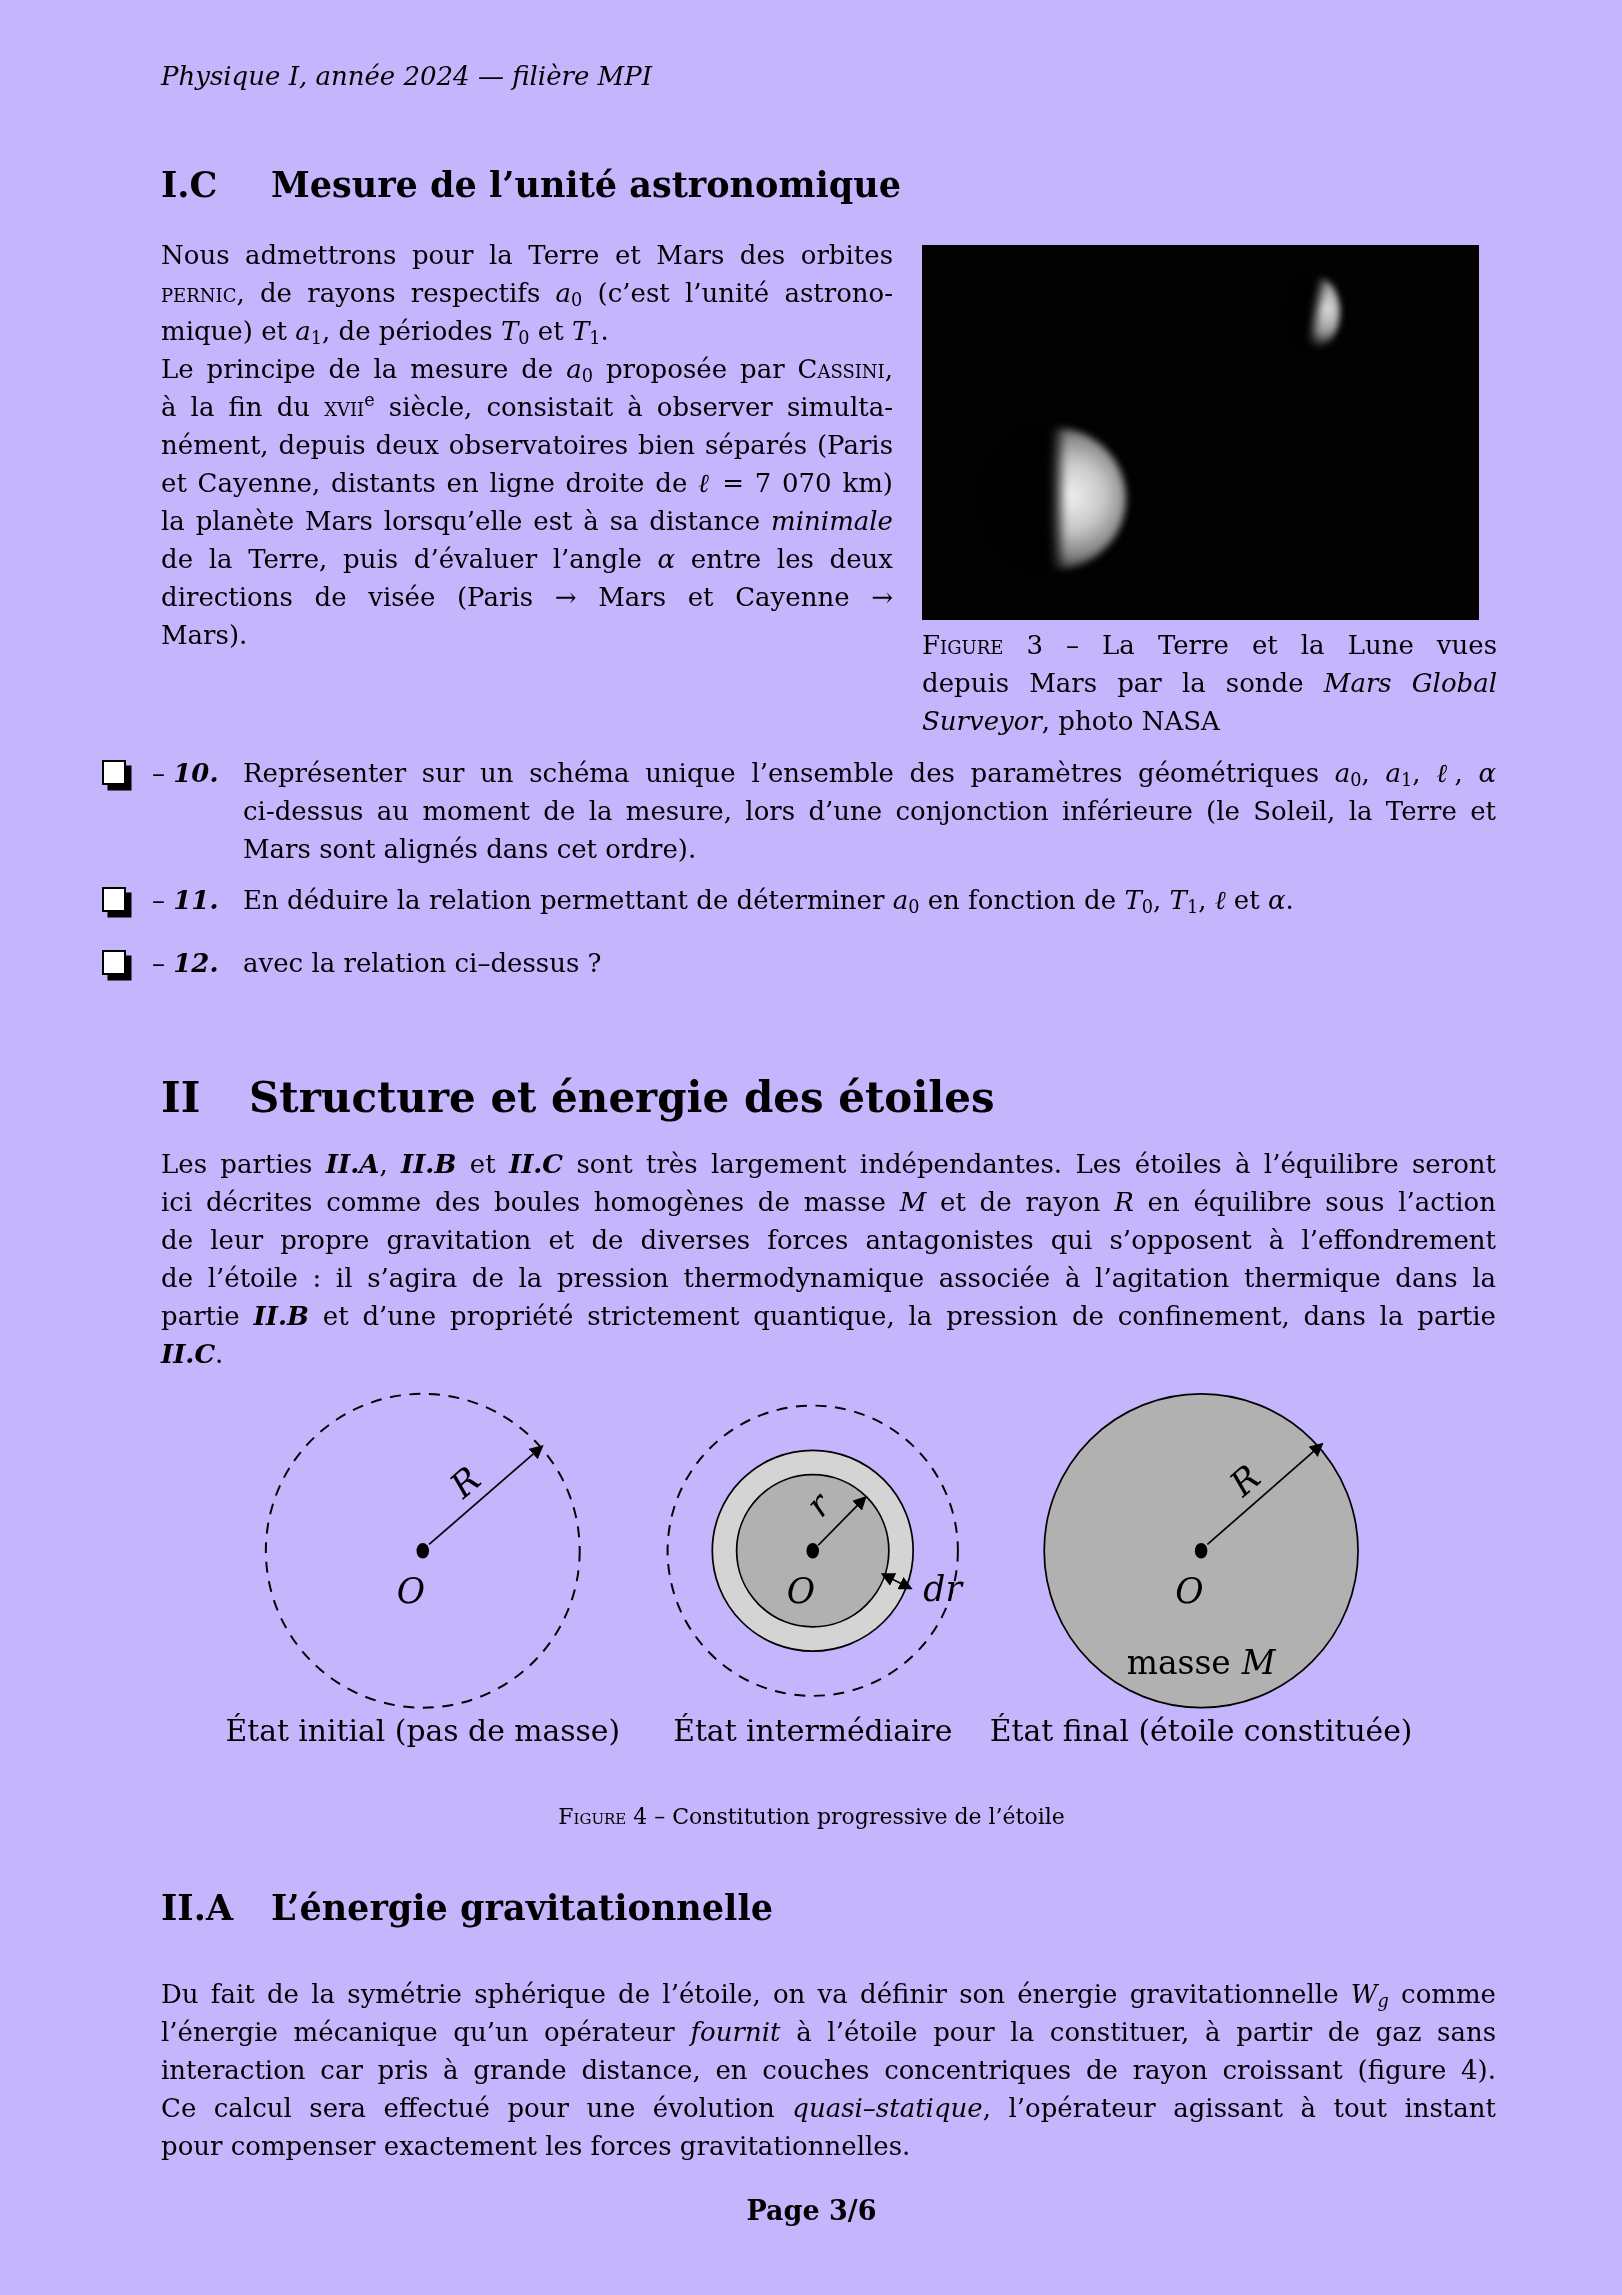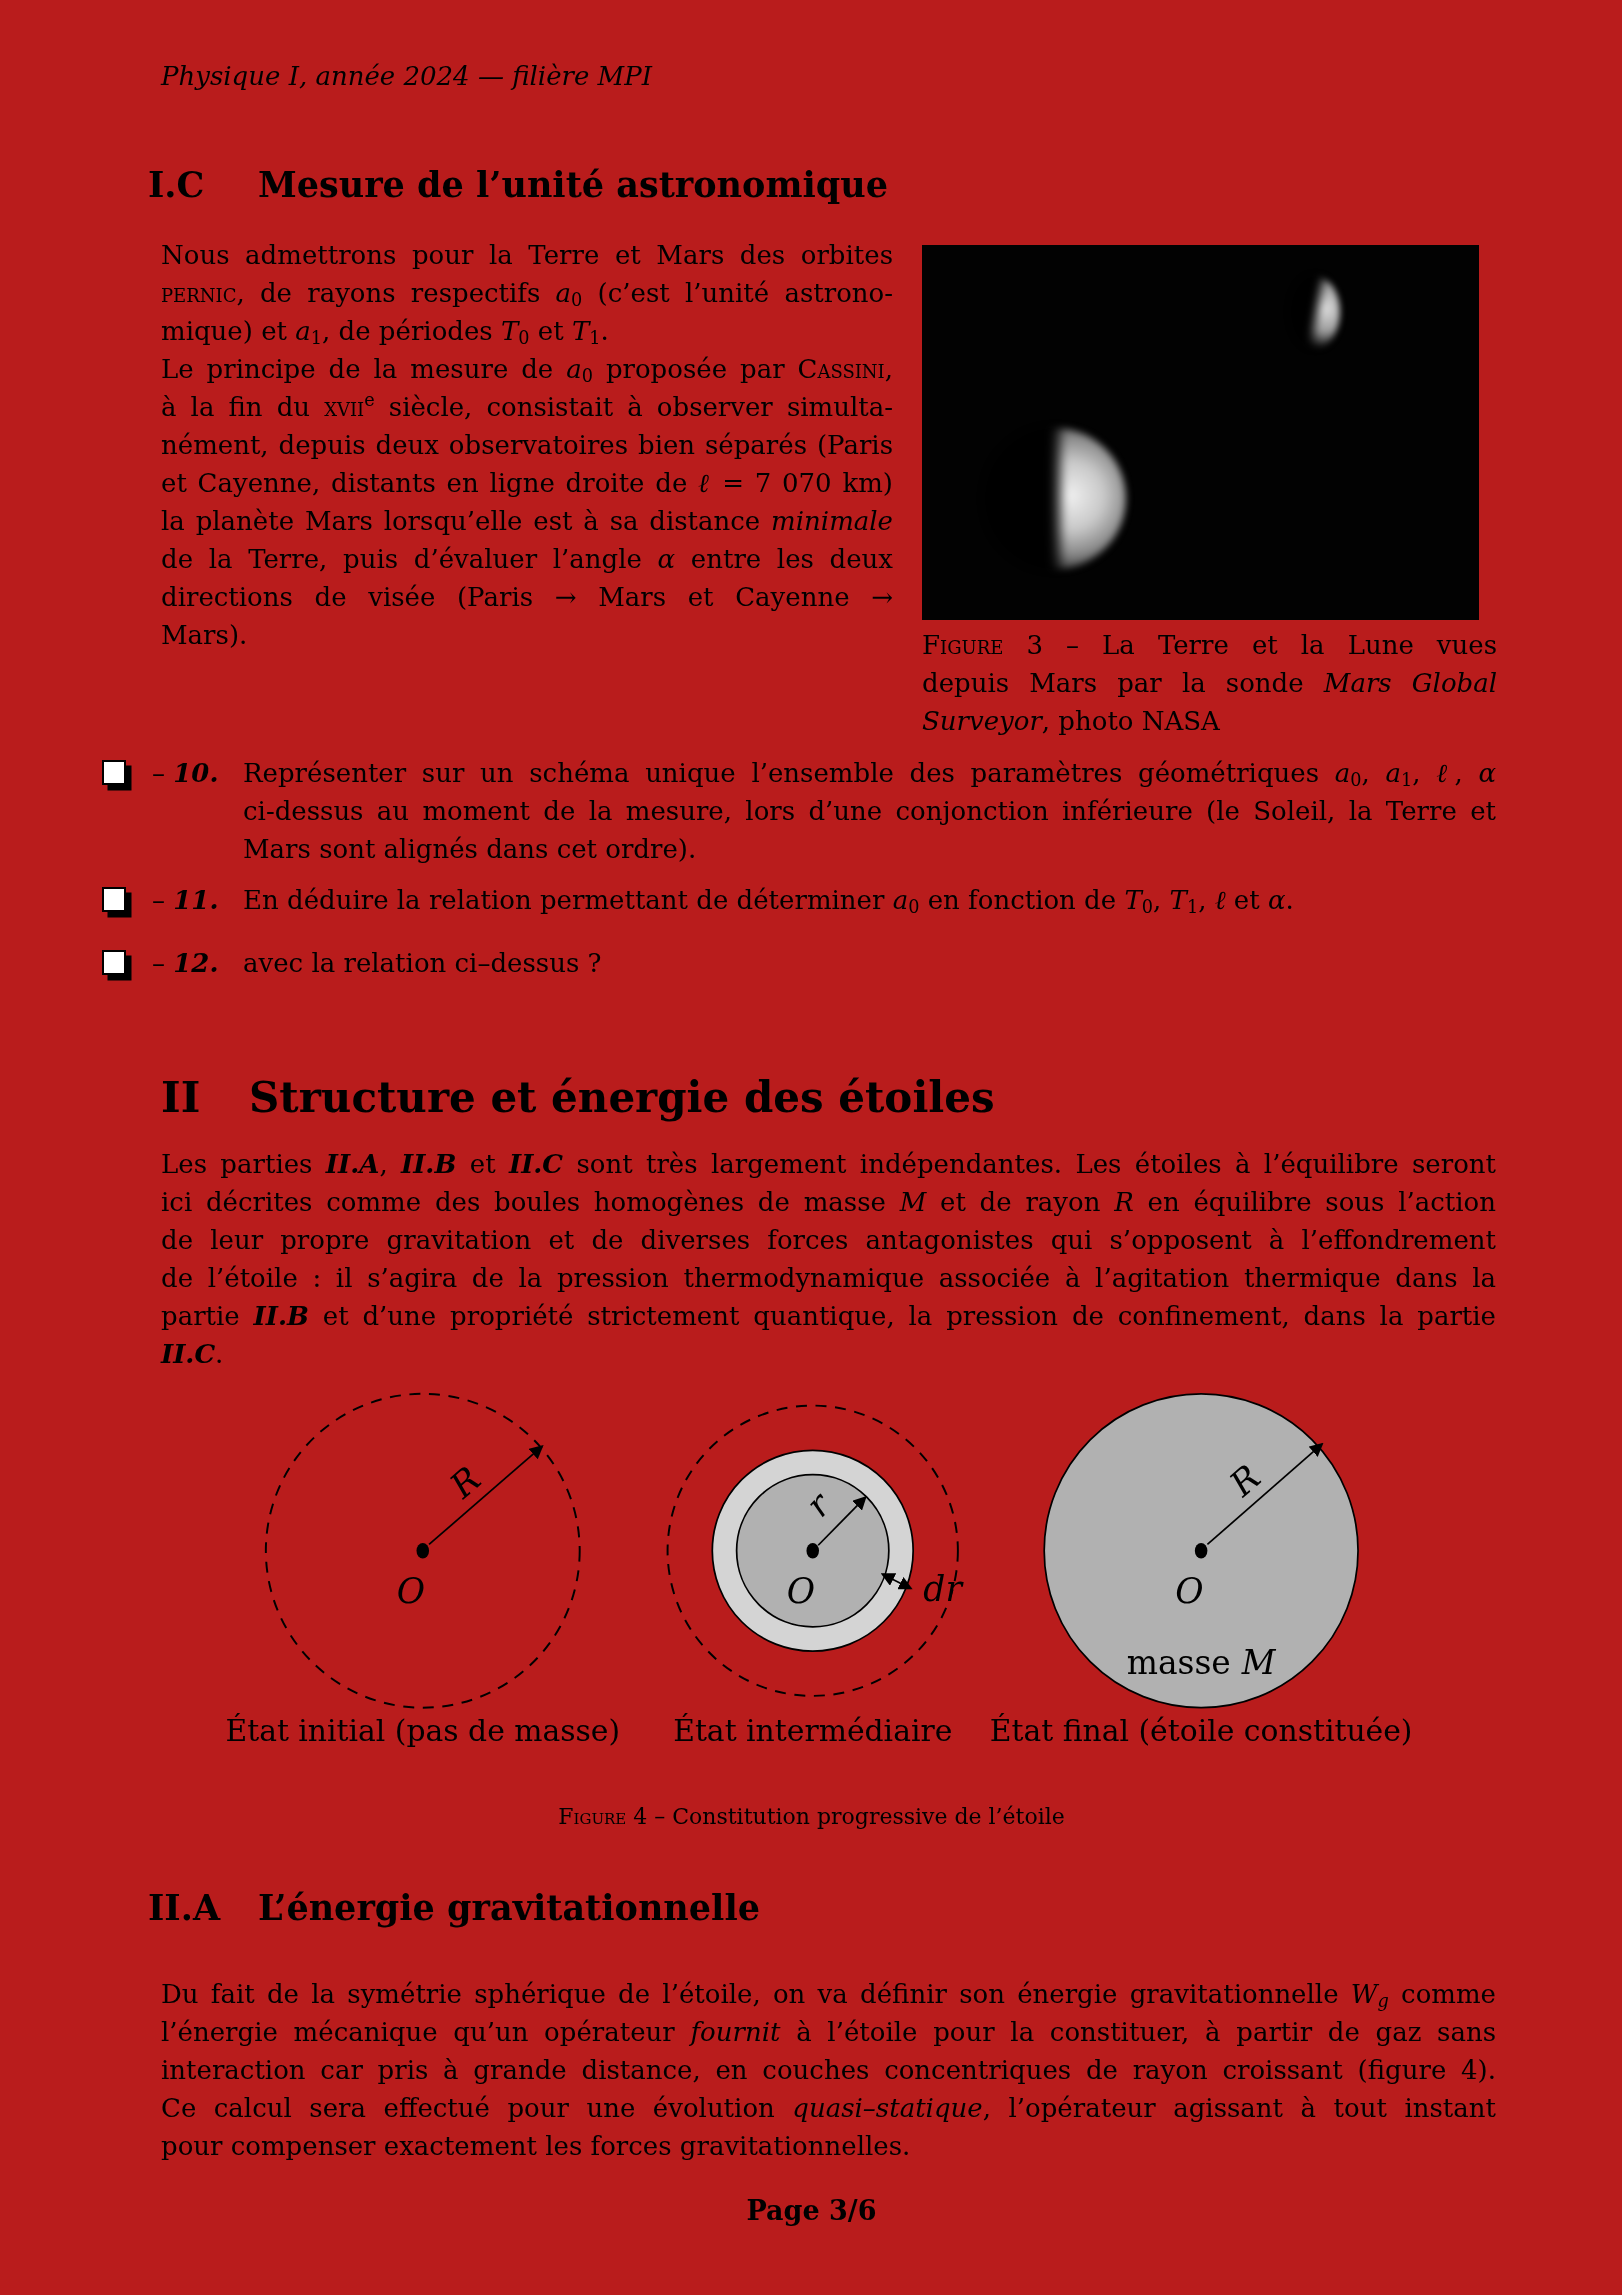--- a/index.html
+++ b/index.html
@@ -1,19 +1,19 @@
 <!DOCTYPE html>
 <html style="font-size:12.6px"><head>
 <meta charset="utf-8">
 <style>
   html,body{margin:0;padding:0;background:#777;}
   .page{
     position:relative;
     width:1623px;height:2295px;
-    background:#b91c1c;
+    background:#c4b5fd;
     color:#000;
     font-family:"DejaVu Serif","Liberation Serif",serif;
     font-size:26px;
     overflow:hidden;
   }
   
   .lines{position:absolute;}
   .tline{
     height:38px;line-height:38px;
     text-align:justify;text-align-last:justify;text-justify:inter-word;
@@ -23,21 +23,21 @@
   .run-i{font-style:italic;}
   .run-b{font-weight:bold;font-style:italic;}
   .run-sc{font-variant:small-caps;}
   .run-sub{font-size:68%;vertical-align:-0.25em;line-height:0;}
   .run-sup{font-size:68%;vertical-align:super;line-height:0;}
   .run-isub{font-style:italic;font-size:68%;vertical-align:-0.25em;line-height:0;}
   
   .hdr{position:absolute;left:161px;top:61px;font-style:italic;font-size:26px;line-height:1.2;}
   .ftr{position:absolute;left:0;top:2195px;width:1623px;text-align:center;font-weight:bold;font-size:27px;}
   
-  .h-sub{position:absolute;left:148px;font-weight:bold;font-size:35px;line-height:1;}
+  .h-sub{position:absolute;left:161px;font-weight:bold;font-size:35px;line-height:1;}
   .h-sub .num{display:inline-block;min-width:110px;}
   .h-sec{position:absolute;left:161px;font-weight:bold;font-size:42px;line-height:1;}
   .h-sec .num{display:inline-block;min-width:88px;}
   
   .photo{
     position:absolute;left:922px;top:245px;width:557px;height:375px;
     background:#020202;overflow:hidden;
   }
   .earth{
     position:absolute;left:63px;top:183px;width:141px;height:141px;border-radius:50%;

